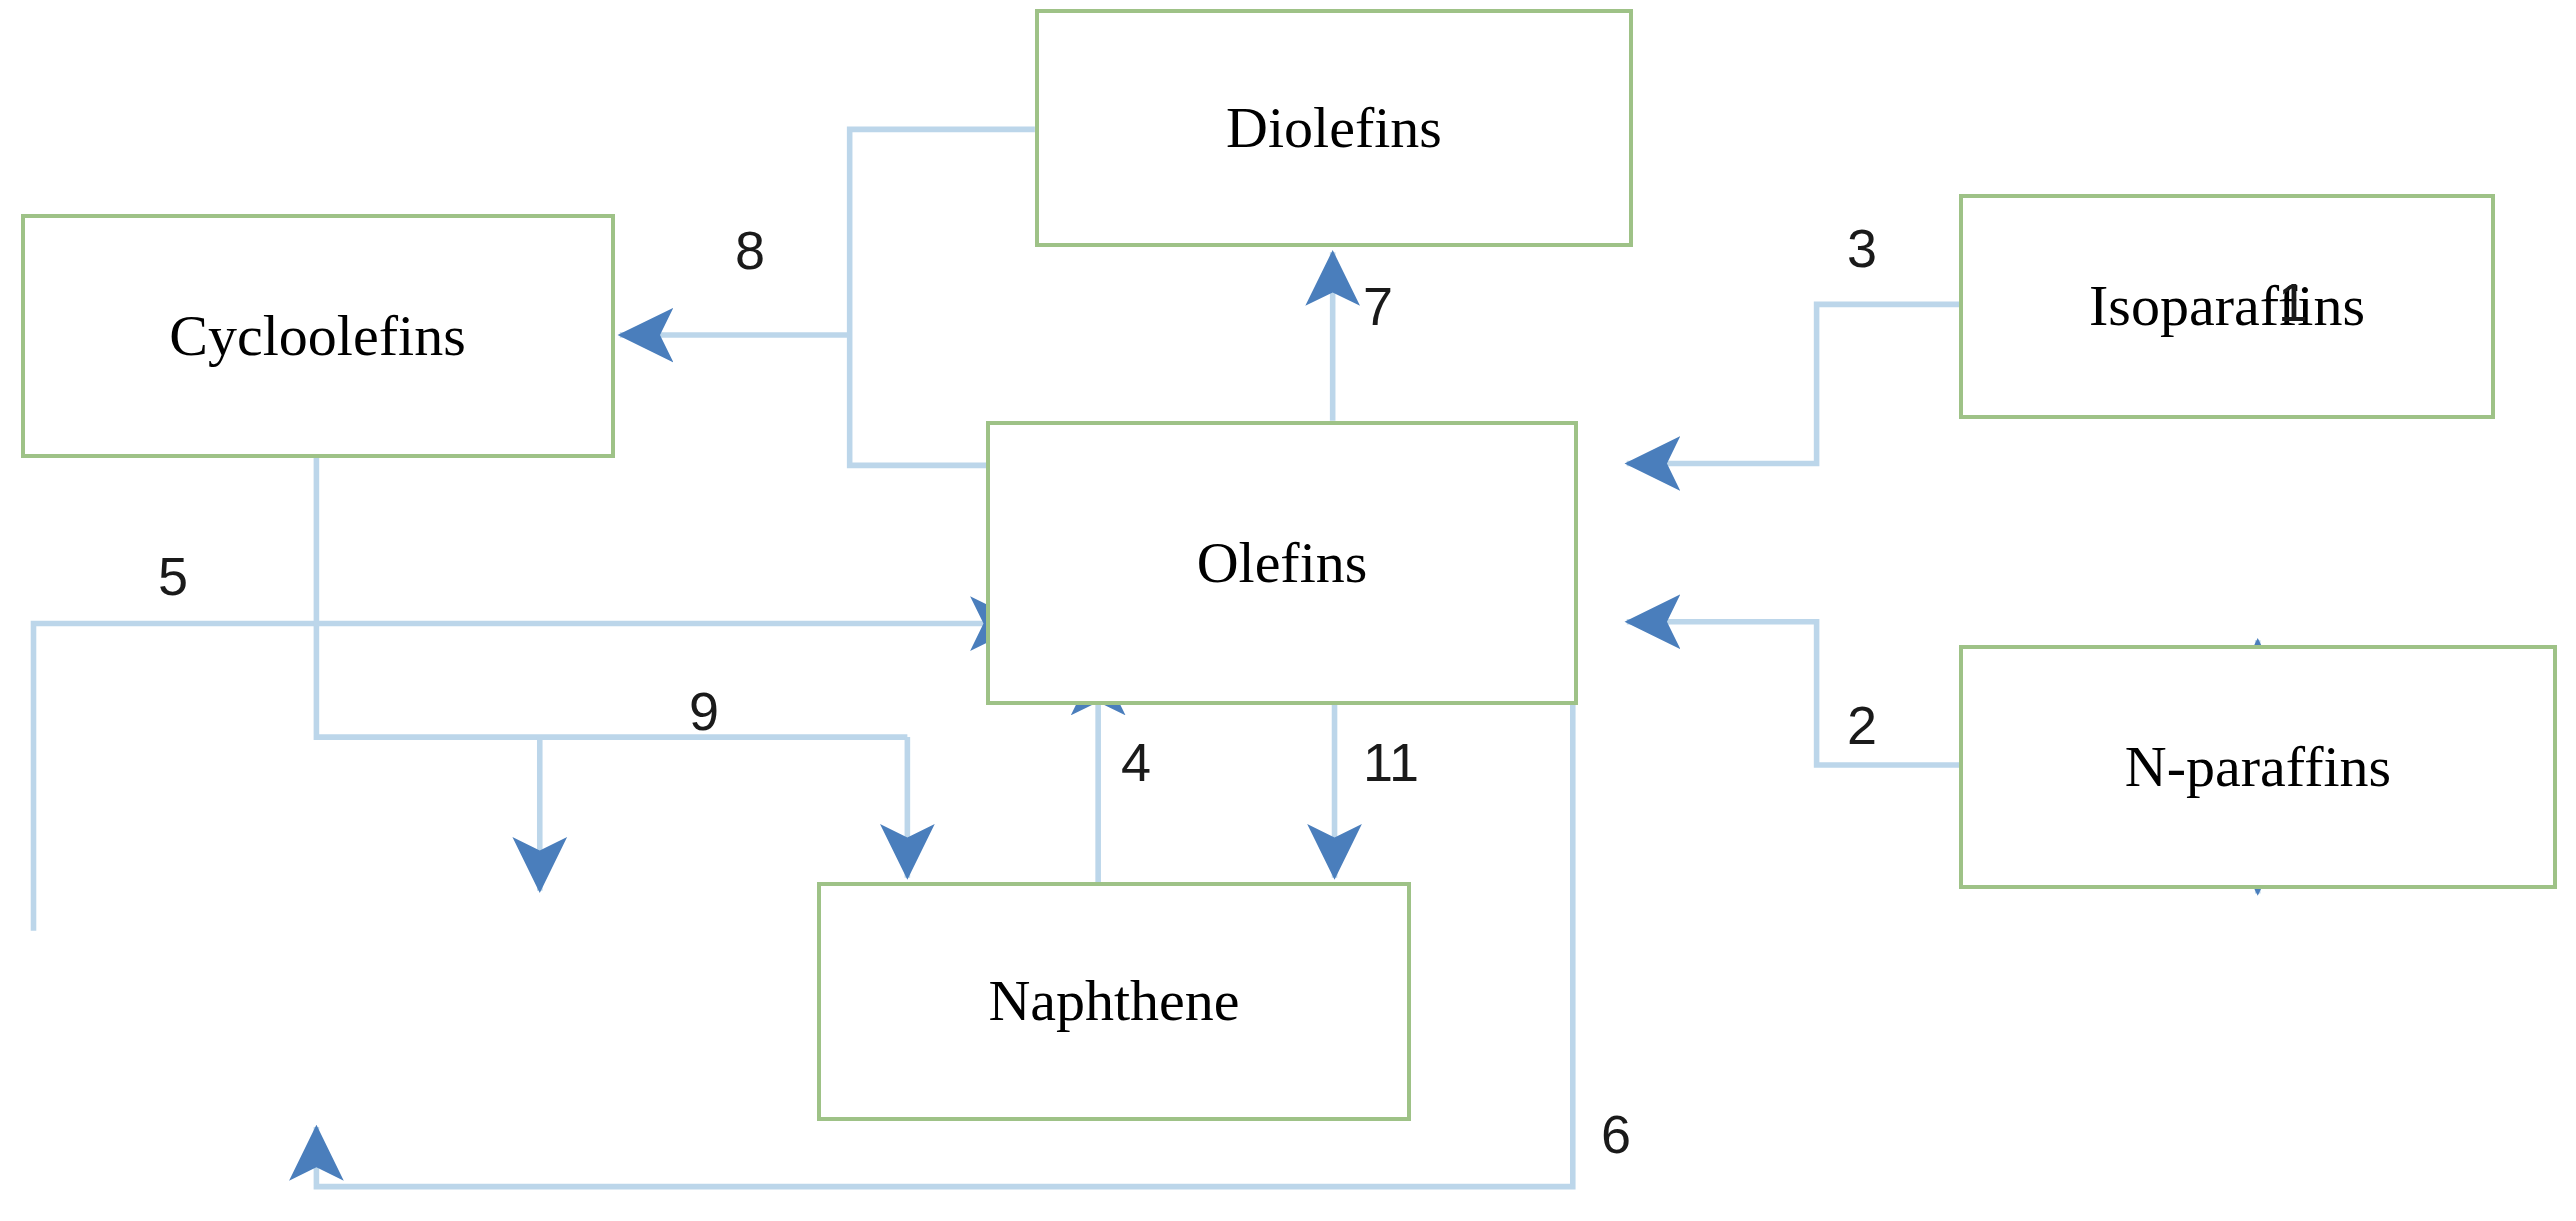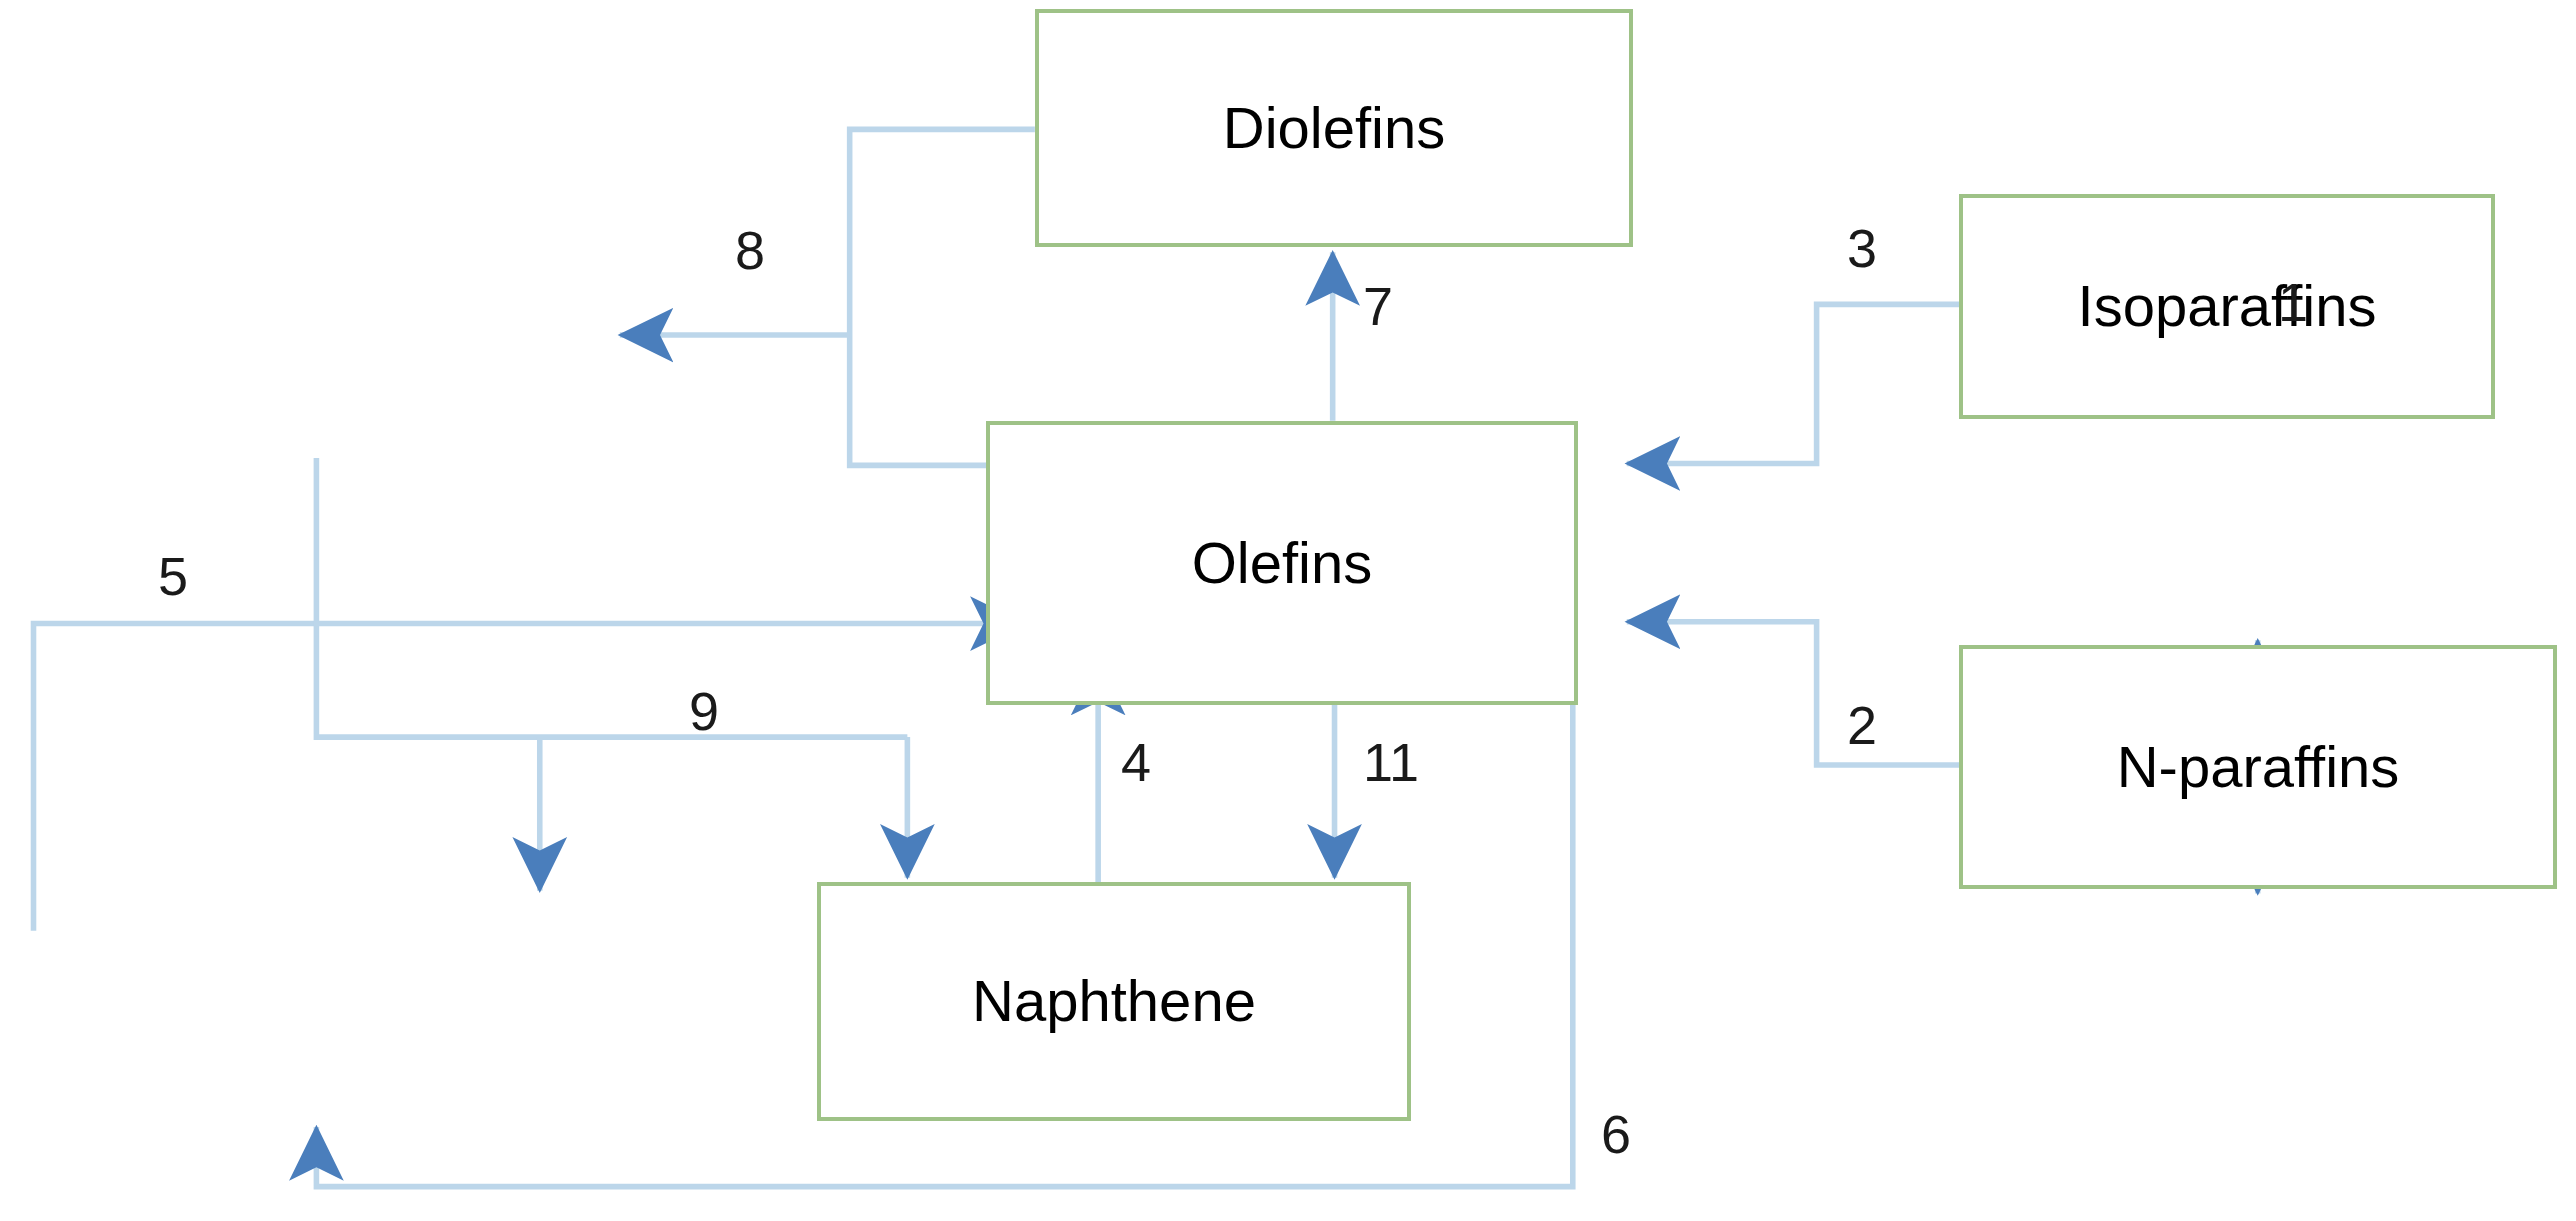--- a/index.html
+++ b/index.html
@@ -27,21 +27,21 @@
     box-sizing: border-box;
     border: 4.7px solid #9ec287;
     background: #ffffff;
     display: flex;
     align-items: center;
     justify-content: center;
     text-align: center;
     color: #000000;
     font-size: 58px;
     line-height: 1.18;
-    font-family: Liberation Sans, sans-serif;
+    font-family: Liberation Serif, serif;
     z-index: 3;
   }
   .edge-label {
     position: absolute;
     color: #1a1a1a;
     font-size: 54px;
     font-family: "Liberation Sans", sans-serif;
     line-height: 1;
     white-space: nowrap;
     z-index: 4;
@@ -86,20 +86,23 @@
       <line x1="975" y1="792" x2="975" y2="943" marker-end="url(#ah)"></line>
 
       <line x1="1434" y1="716" x2="1434" y2="943" marker-end="url(#ah)"></line>
     </g>
   </svg>
 
   <div class="node" style="left:1035px; top:9.3px; width:598px; height:238px;">
     <span>Diolefins</span>
   </div>
 
+  <div class="node" style="left:20.5px; top:214px; width:594px; height:244px;">
+    <span>Cycloolefins</span>
+  </div>
 
   <div class="node" style="left:1959px; top:194px; width:536px; height:225px;">
     <span>Isoparaffins</span>
   </div>
 
   <div class="node" style="left:986px; top:421px; width:592px; height:284px;">
     <span>Olefins</span>
   </div>
 
   <div class="node" style="left:1959px; top:645px; width:598px; height:244px;">

